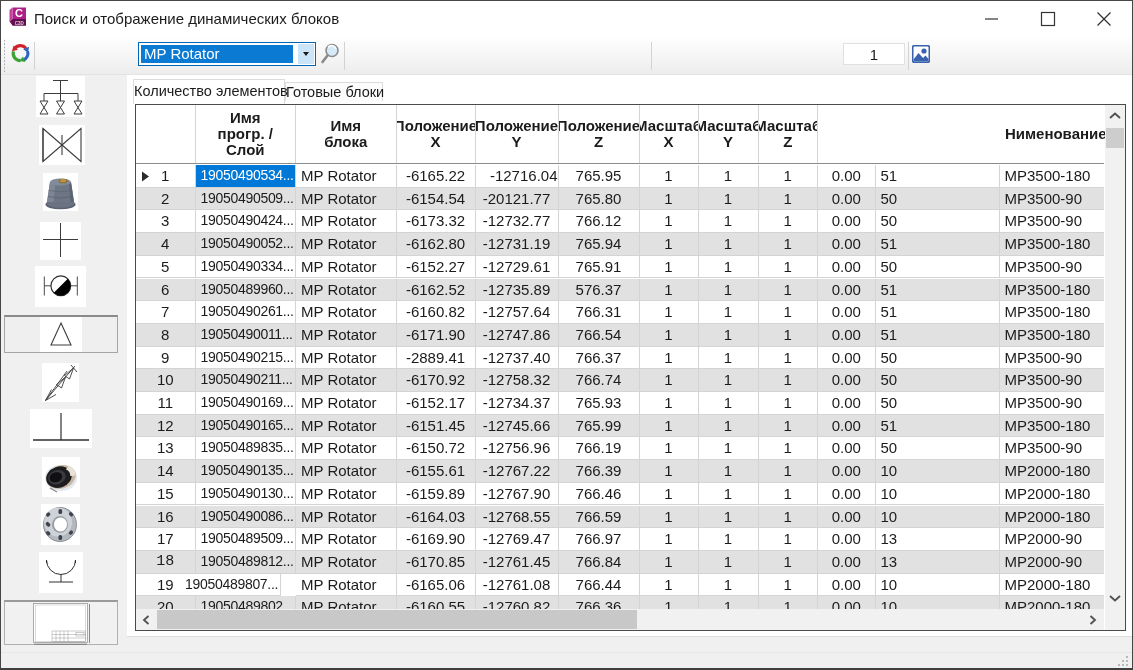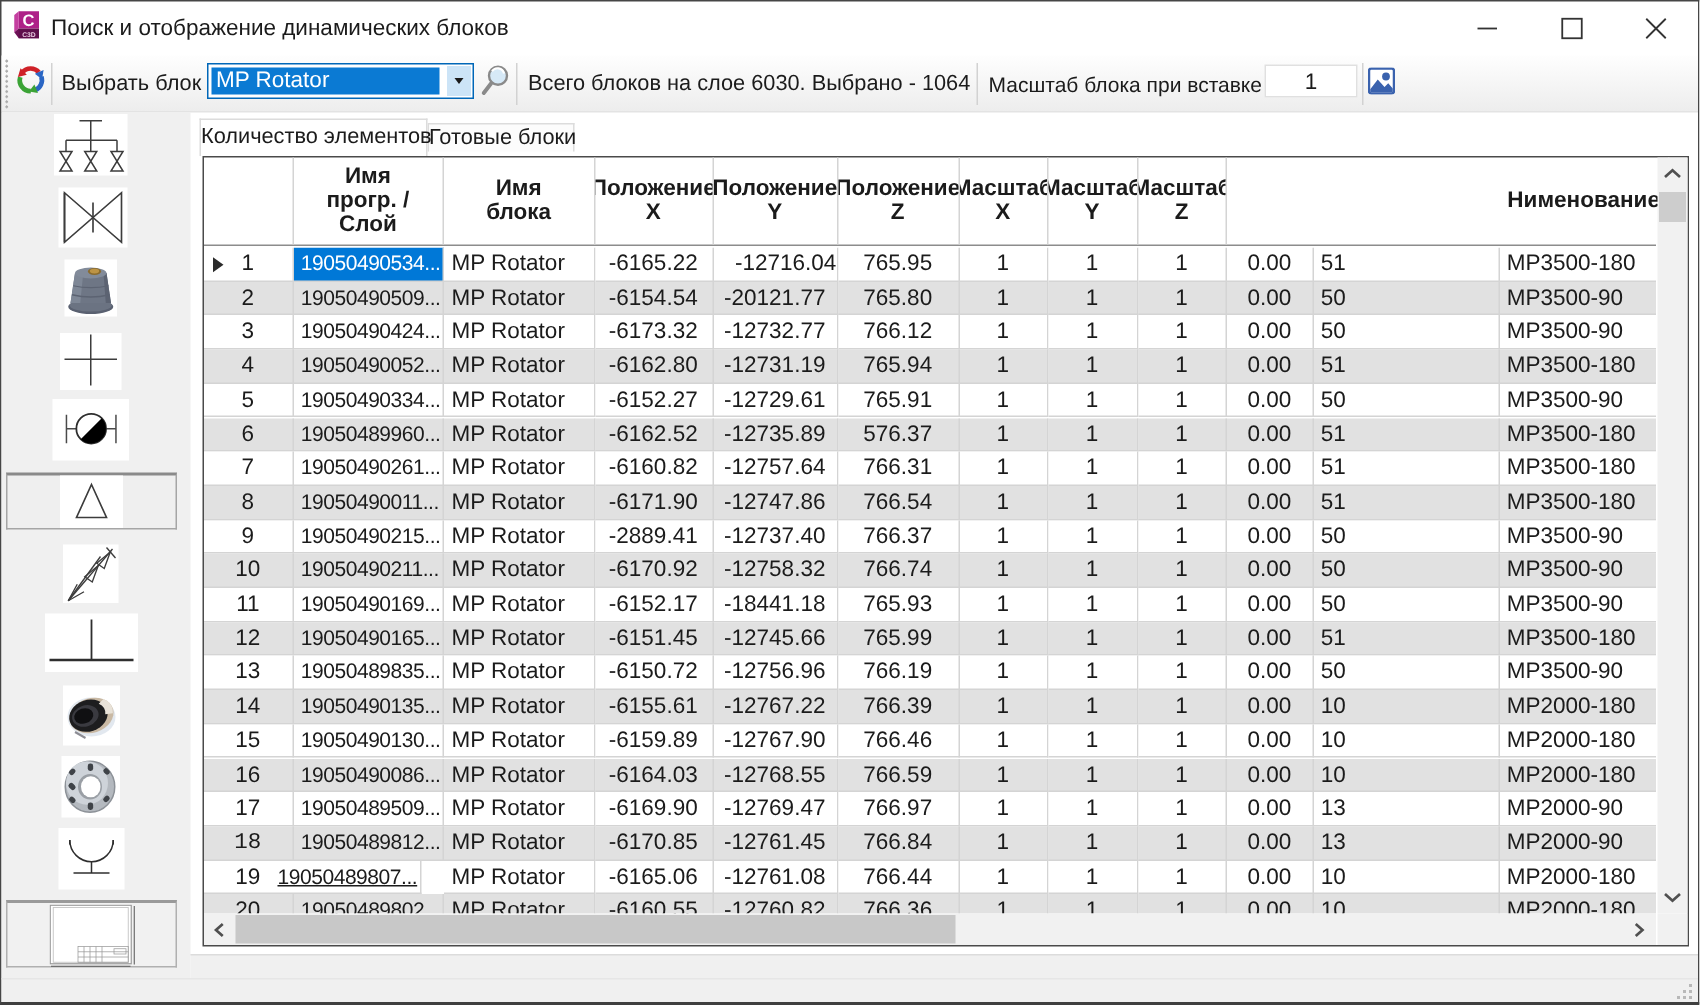--- a/index.html
+++ b/index.html
@@ -78,34 +78,31 @@
     <g fill="none" stroke-width="3.6">
       <path d="M5.6 6.1 A 8.2 8.2 0 0 1 18.2 5.9" stroke="#cf2128"></path>
       <path d="M20.1 9.3 A 8.2 8.2 0 0 1 15.3 19.5" stroke="#2b66c4"></path>
       <path d="M12 20.2 A 8.2 8.2 0 0 1 4 9.6" stroke="#3ba336"></path>
     </g>
     <path d="M2.2 9.5 L9 7.8 L4.2 2.8 Z" fill="#cf2128"></path>
     <path d="M21.8 4.2 L20.6 11.2 L15.1 7.0 Z" fill="#2b66c4"></path>
     <path d="M17.5 21.8 L10.6 20.5 L14.8 15.3 Z" fill="#3ba336"></path>
   </svg>
   <div class="tsep" style="left:33px;"></div>
-  <div class="tlabel" style="left:40px;">Выбрать блок</div>
   <div id="combo">
       <div class="sel">MP Rotator</div>
       <div class="btn"></div>
     </div>
   <svg style="position:absolute; left:319px; top:6px;" width="20" height="22" viewBox="0 0 20 22">
     <circle cx="12" cy="7.5" r="6" fill="#d6e9f7" stroke="#8a8a8a" stroke-width="1.6"></circle>
     <path d="M7.5 12.5 L2.5 19" stroke="#8a8a8a" stroke-width="2.6" stroke-linecap="round"></path>
     <path d="M8 4.5 A4.4 4.4 0 0 1 16 6" stroke="#fff" stroke-width="1.4" fill="none"></path>
   </svg>
   <div class="tsep" style="left:343px;"></div>
-  <div class="tlabel" style="left:351px;">Всего блоков на слое 6030. Выбрано - 1064</div>
   <div class="tsep" style="left:650px;"></div>
-  <div class="tlabel" style="left:658px; font-size:14px;">Масштаб блока при вставке</div>
   <div id="numbox">1</div>
   <div class="tsep" style="left:907px;"></div>
   <svg style="position:absolute; left:911px; top:8px;" width="18" height="18" viewBox="0 0 18 18">
     <rect x="0.7" y="0.7" width="16.6" height="16.6" rx="1.5" fill="#fff" stroke="#3a62ae" stroke-width="1.6"></rect>
     <circle cx="12" cy="6" r="2.6" fill="#3a62ae"></circle>
     <path d="M1.5 14.5 L6.5 8 L11 13 L13.5 10.5 L16.5 14 L16.5 16.5 L1.5 16.5 Z" fill="#3a62ae"></path>
   </svg>
 </div>
 <div class="abs" id="sidebar"></div>
 
@@ -418,21 +415,21 @@
         <div class="c num" style="left:622.5px; width:59.5px;">1</div>
         <div class="c num" style="left:682.0px; width:57.5px;">0.00</div>
         <div class="c lft" style="left:739.5px; width:124px;">50</div>
         <div class="c lft" style="left:863.5px; width:113.5px;">MP3500-90</div>
       </div>
     <div class="row" style="top:227.0px;">
         <div class="c num" style="left:0px; width:59.5px;">11</div>
         <div class="c lft" style="left:59.5px; width:100.5px; font-size:14px; letter-spacing:-0.3px;">19050490169...</div>
         <div class="c lft" style="left:160.0px; width:100.5px;">MP Rotator</div>
         <div class="c num" style="left:260.5px; width:79px;">-6152.17</div>
-        <div class="c num" style="left:339.5px; width:83px;">-18441.18</div>
+        <div class="c num" style="left:339.5px; width:83px;">-12734.37</div>
         <div class="c num" style="left:422.5px; width:81px;">765.93</div>
         <div class="c num" style="left:503.5px; width:59px;">1</div>
         <div class="c num" style="left:562.5px; width:60px;">1</div>
         <div class="c num" style="left:622.5px; width:59.5px;">1</div>
         <div class="c num" style="left:682.0px; width:57.5px;">0.00</div>
         <div class="c lft" style="left:739.5px; width:124px;">50</div>
         <div class="c lft" style="left:863.5px; width:113.5px;">MP3500-90</div>
       </div>
     <div class="row alt" style="top:249.7px;">
         <div class="c num" style="left:0px; width:59.5px;">12</div>
@@ -527,21 +524,21 @@
         <div class="c num" style="left:422.5px; width:81px;">766.84</div>
         <div class="c num" style="left:503.5px; width:59px;">1</div>
         <div class="c num" style="left:562.5px; width:60px;">1</div>
         <div class="c num" style="left:622.5px; width:59.5px;">1</div>
         <div class="c num" style="left:682.0px; width:57.5px;">0.00</div>
         <div class="c lft" style="left:739.5px; width:124px;">13</div>
         <div class="c lft" style="left:863.5px; width:113.5px;">MP2000-90</div>
       </div>
     <div class="row" style="top:408.59999999999997px;">
         <div class="c num" style="left:0px; width:59.5px;">19</div>
-        <div class="c lft" style="left:44px; width:100.5px; font-size:14px; letter-spacing:-0.3px;text-decoration:underline;">19050489807...</div>
+        <div class="c lft" style="left:44px; width:100.5px; font-size:14px; letter-spacing:-0.3px;">19050489807...</div>
         <div class="c lft" style="left:160.0px; width:100.5px;">MP Rotator</div>
         <div class="c num" style="left:260.5px; width:79px;">-6165.06</div>
         <div class="c num" style="left:339.5px; width:83px;">-12761.08</div>
         <div class="c num" style="left:422.5px; width:81px;">766.44</div>
         <div class="c num" style="left:503.5px; width:59px;">1</div>
         <div class="c num" style="left:562.5px; width:60px;">1</div>
         <div class="c num" style="left:622.5px; width:59.5px;">1</div>
         <div class="c num" style="left:682.0px; width:57.5px;">0.00</div>
         <div class="c lft" style="left:739.5px; width:124px;">10</div>
         <div class="c lft" style="left:863.5px; width:113.5px;">MP2000-180</div>

